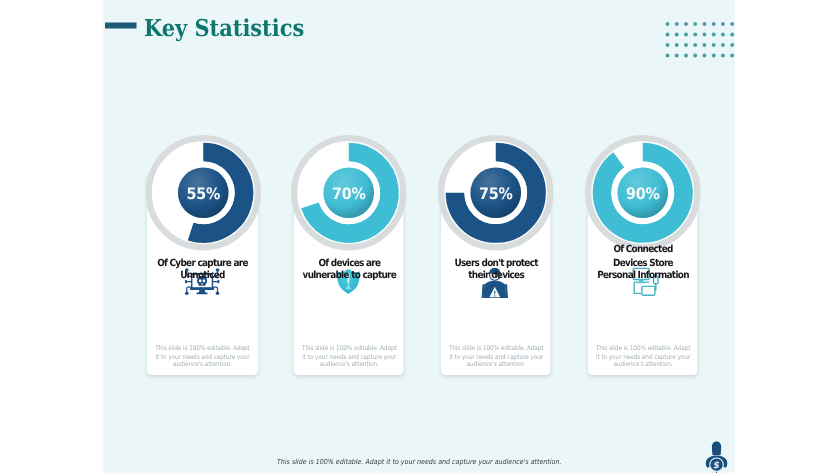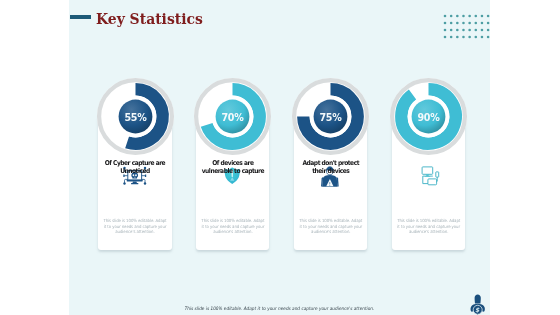--- a/index.html
+++ b/index.html
@@ -1,27 +1,27 @@
 <!DOCTYPE html>
 <html><head>
 <meta charset="utf-8">
 <style>
   html,body{margin:0;padding:0;}
   body{width:560px;height:315px;background:#ffffff;overflow:hidden;
        font-family:"DejaVu Sans",sans-serif;}
   #slide{position:absolute;left:69px;top:0;width:421px;height:315px;background:#eaf6f8;}
   #title{position:absolute;left:96px;top:9.2px;
          font-family:"DejaVu Serif Condensed","DejaVu Serif",serif;
-         font-weight:bold;font-size:15.5px;color:#7f1d1d;white-space:nowrap;}
+         font-weight:bold;font-size:15.5px;color:#0f766e;white-space:nowrap;}
   #title-dash{position:absolute;left:69.5px;top:15.3px;width:21px;height:3.4px;background:#1d5b78;}
   #dots{position:absolute;left:442.9px;top:13.6px;}
 
   .card{position:absolute;top:116px;width:73.2px;height:134px;background:#ffffff;
         border-radius:3px;box-shadow:0 1.2px 2.4px rgba(130,150,160,.30);}
-  .cardwrap{position:absolute;top:0;width:73.2px;height:274px;}
+  .cardwrap{position:absolute;top:12px;width:73.2px;height:274px;}
   .donut{position:absolute;top:76.9px;left:-2.9px;width:79px;height:79px;}
   .cardicon{position:absolute;left:-0.15px;width:73.5px;top:166px;height:26px;}
   .cardtitle{position:absolute;left:4.95px;width:63.3px;font-size:6.6px;font-weight:bold;
              line-height:8.2px;color:#18181a;text-align:center;
              font-family:"DejaVu Sans Condensed","DejaVu Sans",sans-serif;
              letter-spacing:-0.48px;bottom:99.0px;}
   .cardbody{position:absolute;left:4.1px;width:65px;font-size:4.3px;line-height:5.2px;
             color:#a6b2b8;text-align:center;top:218.3px;
             font-family:"DejaVu Sans Condensed","DejaVu Sans",sans-serif;letter-spacing:-0.07px;}
   #footer{position:absolute;left:69px;width:421px;top:305.5px;text-align:center;font-style:italic;
@@ -181,21 +181,21 @@
             <path d="M34.3 0.7 c2.3 0 3.6 1.8 3.6 4.2 c0 0.35 -0.05 0.65 -0.1 0.95 c-0.6 -0.15 -0.8 -0.75 -0.85 -1.45 c-1.0 0.55 -3.2 0.75 -5.3 -0.2 c-0.35 0.45 -0.5 1.15 -0.55 1.65 c-0.1 -0.3 -0.15 -0.6 -0.15 -0.95 c0 -2.4 1.1 -4.2 3.35 -4.2 Z" fill="#1c5386"></path>
           </g>
           <path d="M34.3 9.1 c-3.4 0 -6.2 1.2 -6.9 3.0 l-0.75 8.6 h15.3 l-0.75 -8.6 c-0.7 -1.8 -3.5 -3.0 -6.9 -3.0 Z" fill="#1c5386"></path>
           <path d="M27.55 11.1 l-0.75 0.3 q-0.7 0.3 -0.75 1.0 l-0.55 8.2 h1.3 Z" fill="#1c5386"></path>
           <path d="M41.05 11.1 l0.75 0.3 q0.7 0.3 0.75 1.0 l0.55 8.2 h-1.3 Z" fill="#1c5386"></path>
           <path d="M34.3 13.1 L37.9 20.2 H30.7 Z" fill="#f4f9fb"></path>
           <rect x="34.0" y="15.9" width="0.6" height="2.5" rx="0.3" fill="#1c5386"></rect>
           <circle cx="34.3" cy="19.3" r="0.45" fill="#1c5386"></circle>
         </g>
       </svg>
-      <div class="cardtitle">Adapt don't protect their devices</div>
+      <div class="cardtitle">Users don't protect their devices</div>
       <div class="cardbody">This slide is 100% editable. Adapt it to your needs and capture your audience's attention.</div>
     </div>
     <div class="card" style="left:392.1px"></div>
     <div class="cardwrap" style="left:392.1px">
       <svg class="donut" viewBox="0 0 79 79">
         <defs>
           <radialGradient id="g3" cx="38%" cy="30%" r="80%">
             <stop offset="0%" stop-color="#62c9dc"></stop>
             <stop offset="58%" stop-color="#3fbdd4"></stop>
             <stop offset="100%" stop-color="#2d8899"></stop>
@@ -215,20 +215,21 @@
             <path d="M29.1 10.1 V17.6 H34.3"></path>
             <path d="M43.5 11.0 V15.3 H42.9"></path>
             <rect x="28.4" y="0.9" width="10.6" height="7.4" rx="0.75"></rect>
             <rect x="42.1" y="5.9" width="2.9" height="5.2" rx="0.45"></rect>
             <rect x="34.2" y="12.9" width="8.7" height="5.9" rx="0.95"></rect>
           </g>
           <path d="M31.9 8.3 h3.7 l-1.0 1.9 h-1.7 Z" fill="#53c3d2"></path>
           <rect x="30.9" y="9.95" width="5.7" height="0.8" rx="0.35" fill="#53c3d2"></rect>
         </g>
       </svg>
+      <div class="cardtitle">Of Connected Devices Store Personal Information</div>
       <div class="cardbody">This slide is 100% editable. Adapt it to your needs and capture your audience's attention.</div>
     </div>
   </div>
 
 <div id="footer">This slide is 100% editable. Adapt it to your needs and capture your audience's attention.</div>
 
 <svg id="badge" viewBox="0 0 18 24">
     <g fill="#1a4f7d">
       <path d="M7.7 2.4 c1.75 0 3.1 1.35 3.1 3.4 c0 3.0 -0.35 4.6 -0.35 5.6 h-5.5 c0 -1.0 -0.35 -2.6 -0.35 -5.6 c0 -2.05 1.35 -3.4 3.1 -3.4 Z"></path>
       <path d="M7.7 11.7 c-3.1 0 -5.8 1.2 -6.75 3.2 c-0.55 1.2 -0.5 2.6 -0.15 3.8 c0.25 0.85 1.0 1.2 1.85 0.85 c1.45 -0.6 2.6 -1.75 3.05 -3.05 h4.0 c0.45 1.3 1.6 2.45 3.05 3.05 c0.85 0.35 1.6 0.0 1.85 -0.85 c0.35 -1.2 0.4 -2.6 -0.15 -3.8 c-0.95 -2.0 -3.65 -3.2 -6.75 -3.2 Z"></path>

